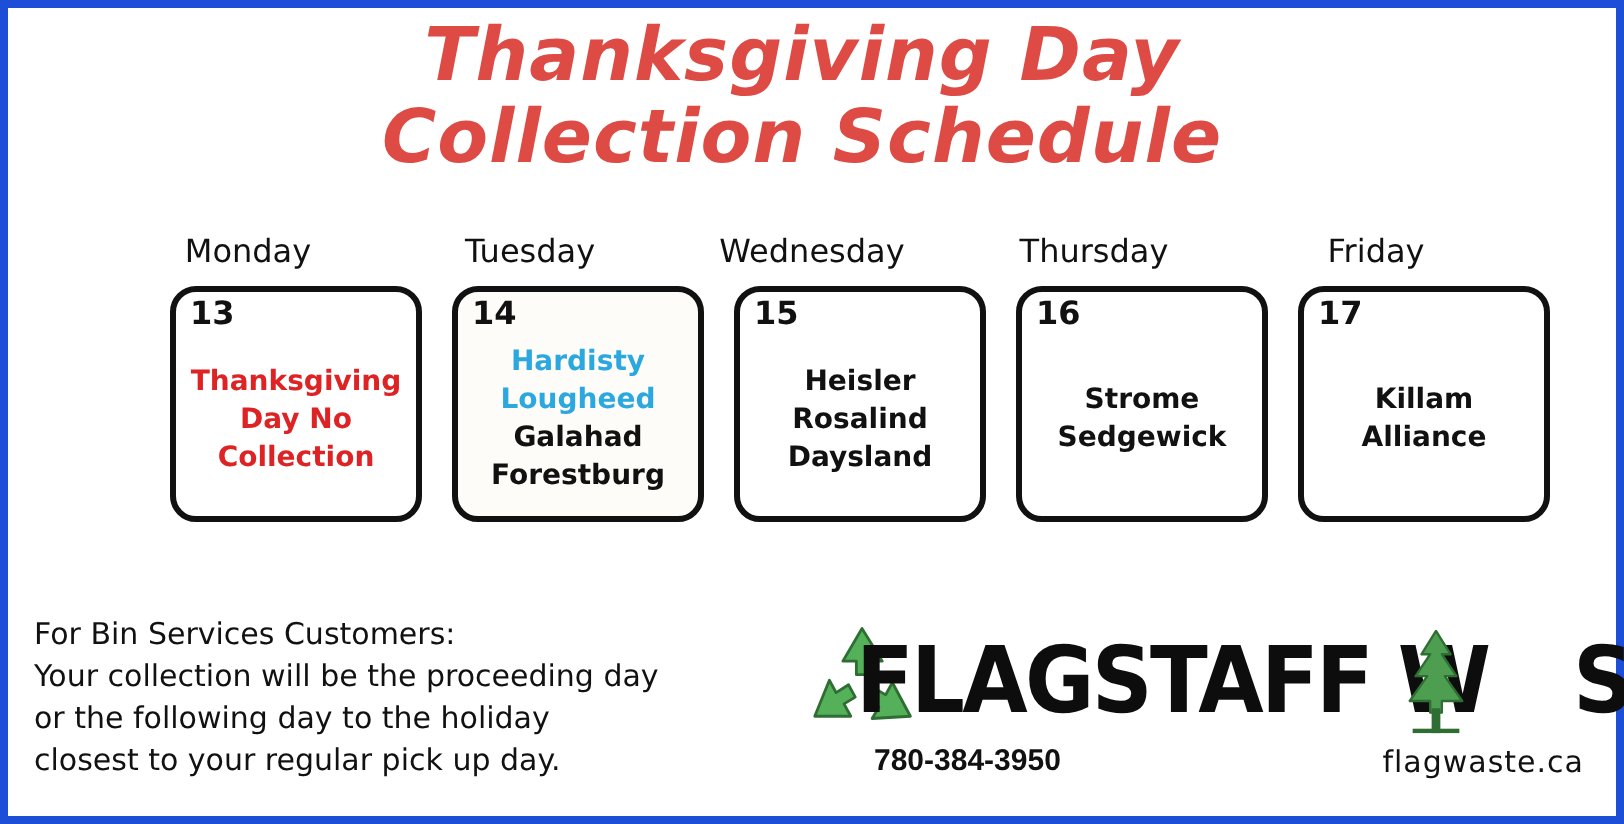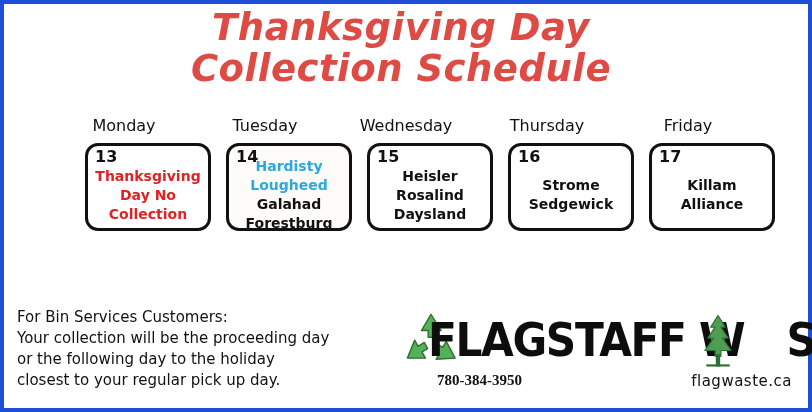--- a/index.html
+++ b/index.html
@@ -63,21 +63,21 @@
     font-size: 16px;
     line-height: 20px;
     color: #111111;
     margin-bottom: 7px;
     white-space: nowrap;
   }
   .card {
     position: relative;
     box-sizing: border-box;
     width: 126px;
-    height: 88px;
+    height: 118px;
     border: 3px solid #111111;
     border-radius: 13px;
     background: #ffffff;
     display: flex;
     flex-direction: column;
     justify-content: center;
     align-items: center;
     padding: 22px 4px 6px 4px;
     margin-left: 48px;
   }
@@ -161,21 +161,21 @@
     position: absolute;
     left: 292px;
     top: 4px;
     width: 48px;
     height: 54px;
   }
   .phone {
     position: absolute;
     left: 35px;
     top: 62px;
-    font-family: Liberation Serif, serif;
+    font-family: Liberation Sans, sans-serif;
     font-weight: bold;
     font-size: 15px;
     color: #111111;
     white-space: nowrap;
   }
   .website {
     position: absolute;
     right: 2px;
     top: 62px;
     font-family: "DejaVu Sans", sans-serif;

